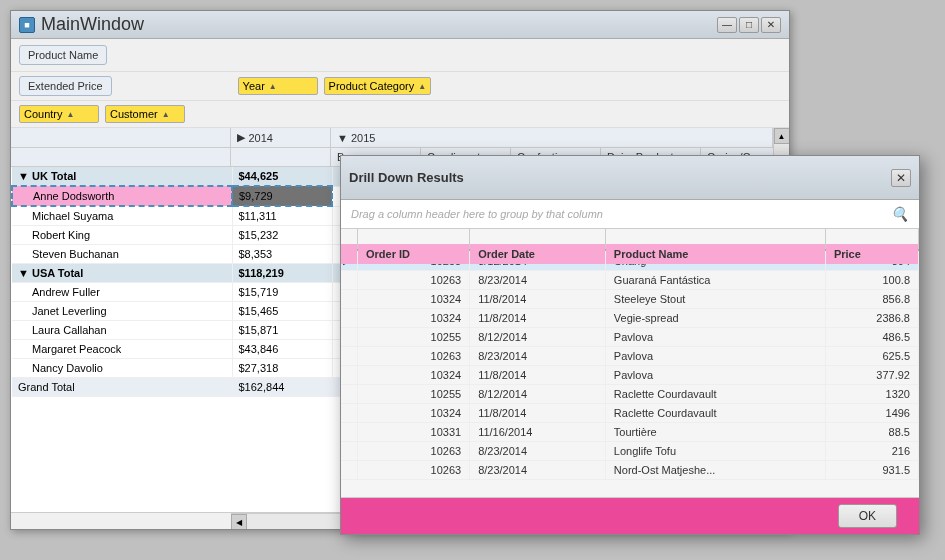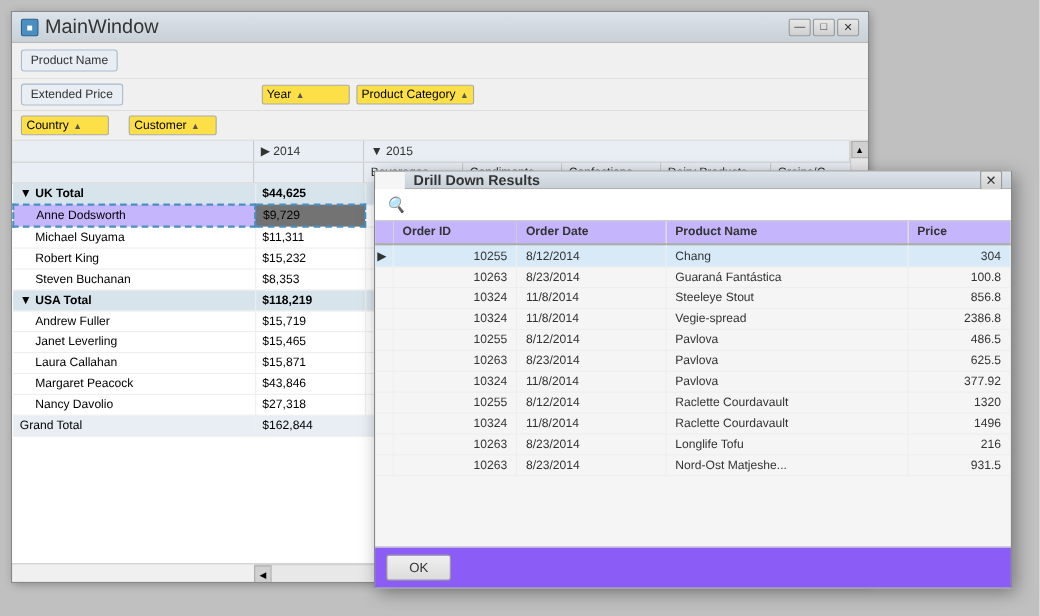--- a/index.html
+++ b/index.html
@@ -197,22 +197,21 @@
       flex-direction: column;
     }
 
     .drill-title-bar {
       background: linear-gradient(to bottom, #dce3ea, #c8d0d8);
       border-bottom: 1px solid #aaa;
       padding: 4px 8px;
       display: flex;
       align-items: center;
       justify-content: space-between;
-      height: 16px;
-      margin-left: 27px;
+      height: 44px;
     }
 
     .drill-title-text {
       font-size: 13px;
       font-weight: 600;
       color: #333;
     }
 
     .drill-close-btn {
       width: 20px;
@@ -253,29 +252,29 @@
       flex-direction: column;
     }
 
     .drill-table {
       width: 100%;
       border-collapse: collapse;
       font-size: 11px;
     }
 
     .drill-table th {
-      background: #c4b5fd;
+      background: #f9a8d4;
       border-bottom: 2px solid #aaa;
       border-right: 1px solid #ccc;
       padding: 4px 8px;
       text-align: left;
       font-weight: 600;
       color: #333;
       position: sticky;
-      top: 0;
+      top: 15px;
     }
 
     .drill-table td {
       padding: 3px 8px;
       border-bottom: 1px solid #eee;
       border-right: 1px solid #eee;
       color: #333;
     }
 
     .drill-table tr.selected-row td { background: #d8eaf8; }
@@ -285,23 +284,24 @@
 
     .drill-table-wrapper {
       flex: 1;
       overflow-y: auto;
       overflow-x: hidden;
       position: relative;
     }
 
     .drill-footer {
       border-top: 1px solid #ccc;
-      background: #8b5cf6;
-      padding: 6px 10px;
-      display: flex;
+      background: #ec4899;
+      padding: 6px 22px;
+      display: flex;
+      justify-content: flex-end;
     }
 
     .ok-btn {
       background: linear-gradient(to bottom, #f0f0f0, #dcdcdc);
       border: 1px solid #999;
       border-radius: 3px;
       padding: 4px 20px;
       font-size: 12px;
       cursor: pointer;
       color: #333;
@@ -375,21 +375,21 @@
           <span>Year</span>
           <span class="arrow">▲</span>
         </div>
         <div class="filter-dropdown">
           <span>Product Category</span>
           <span class="arrow">▲</span>
         </div>
       </div>
     </div>
 
-    <div style="padding: 4px 8px; display:flex; gap:18px; align-items:center; background:#f0f0f0; border-bottom:1px solid #ddd;">
+    <div style="padding: 4px 8px; display:flex; gap:6px; align-items:center; background:#f0f0f0; border-bottom:1px solid #ddd;">
       <div class="filter-dropdown">
         <span>Country</span>
         <span class="arrow">▲</span>
       </div>
       <div class="filter-dropdown">
         <span>Customer</span>
         <span class="arrow">▲</span>
       </div>
     </div>
 
@@ -427,21 +427,21 @@
                 <td style="width:220px;">▼ UK Total</td>
                 <td class="value-cell" style="width:100px;">$44,625</td>
                 <td style="width:90px;"></td>
                 <td style="width:90px;"></td>
                 <td style="width:90px;"></td>
                 <td style="width:100px;"></td>
                 <td></td>
               </tr>
 
               <tr>
-                <td class="indent" style="border:2px dashed #4a8fc0; background:#c4b5fd;">Anne Dodsworth</td>
+                <td class="indent" style="border:2px dashed #4a8fc0; background:#f9a8d4;">Anne Dodsworth</td>
                 <td class="value-cell" style="border:2px dashed #4a8fc0; background:#737373;">$9,729</td>
                 <td></td>
                 <td></td>
                 <td></td>
                 <td></td>
                 <td></td>
               </tr>
 
               <tr>
                 <td class="indent">Michael Suyama</td>
@@ -567,20 +567,21 @@
 </div>
 
 <div class="drill-dialog">
 
   <div class="drill-title-bar">
     <span class="drill-title-text">Drill Down Results</span>
     <div class="drill-close-btn">✕</div>
   </div>
 
   <div class="drill-toolbar">
+    <span>Drag a column header here to group by that column</span>
     <span class="drill-search-icon">🔍</span>
   </div>
 
   <div class="drill-content">
     <div class="drill-table-wrapper">
       <table class="drill-table">
         <thead>
           <tr>
             <th style="width:14px;"></th>
             <th>Order ID</th>
@@ -648,20 +649,27 @@
     </tr>
             <tr>
       <td class="arrow-col"></td>
       <td class="numeric">10324</td>
       <td>11/8/2014</td>
       <td>Raclette Courdavault</td>
       <td class="numeric">1496</td>
     </tr>
             <tr>
       <td class="arrow-col"></td>
+      <td class="numeric">10331</td>
+      <td>11/16/2014</td>
+      <td>Tourtière</td>
+      <td class="numeric">88.5</td>
+    </tr>
+            <tr>
+      <td class="arrow-col"></td>
       <td class="numeric">10263</td>
       <td>8/23/2014</td>
       <td>Longlife Tofu</td>
       <td class="numeric">216</td>
     </tr>
             <tr>
       <td class="arrow-col"></td>
       <td class="numeric">10263</td>
       <td>8/23/2014</td>
       <td>Nord-Ost Matjeshe...</td>

